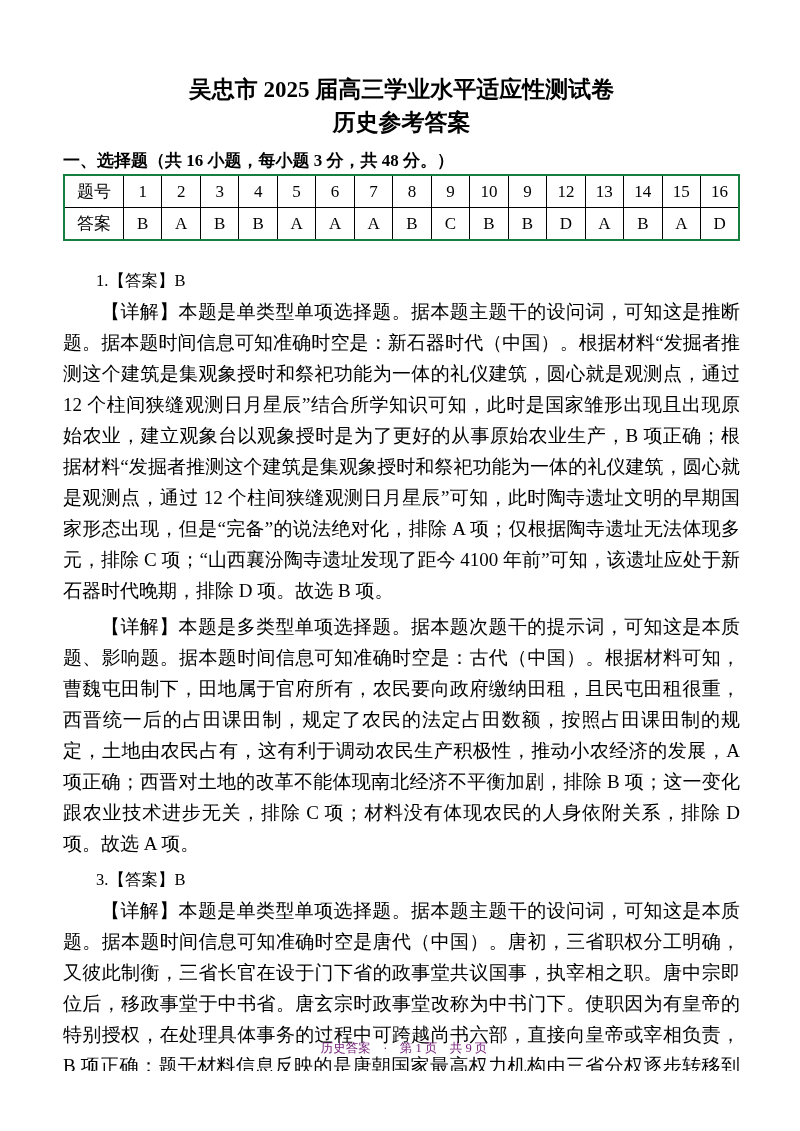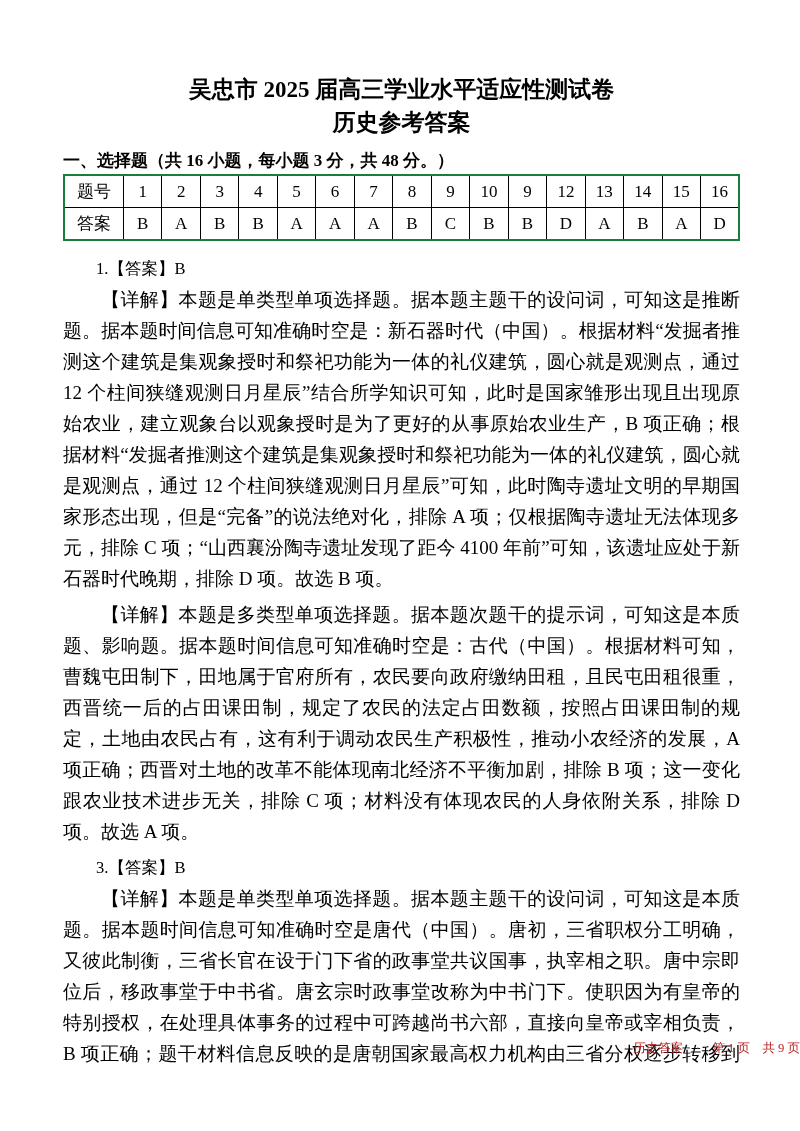--- a/index.html
+++ b/index.html
@@ -50,21 +50,21 @@
     text-align: center;
     vertical-align: middle;
     height: 31px;
     font-size: 17px;
     padding: 0;
   }
   table.answer-table td.label-cell {
     width: 58px;
   }
   .answers-container {
-    margin-top: 12px;
+    margin-top: 24px;
   }
   .answer-block {
     margin: 0 0 5px 0;
   }
   .answer-heading {
     font-size: 16.5px;
     line-height: 31px;
     text-indent: 2em;
     margin-top: 3px;
   }
@@ -73,23 +73,23 @@
     line-height: 31px;
     text-indent: 2em;
     text-align: justify;
     text-justify: inter-ideograph;
   }
   .page-footer {
     position: absolute;
     left: 0;
     right: 0;
     top: 1040px;
-    text-align: right;
+    text-align: center;
     font-size: 12.5px;
-    color: #b91c1c;
+    color: #701a75;
     padding-left: 8px;
   }
 </style>
 </head>
 <body>
 
 <div class="page">
   <div class="doc-title">吴忠市 2025 届高三学业水平适应性测试卷</div>
   <div class="doc-subtitle">历史参考答案</div>
   <div class="section-heading">一、选择题（共 16 小题，每小题 3 分，共 48 分。）</div>

